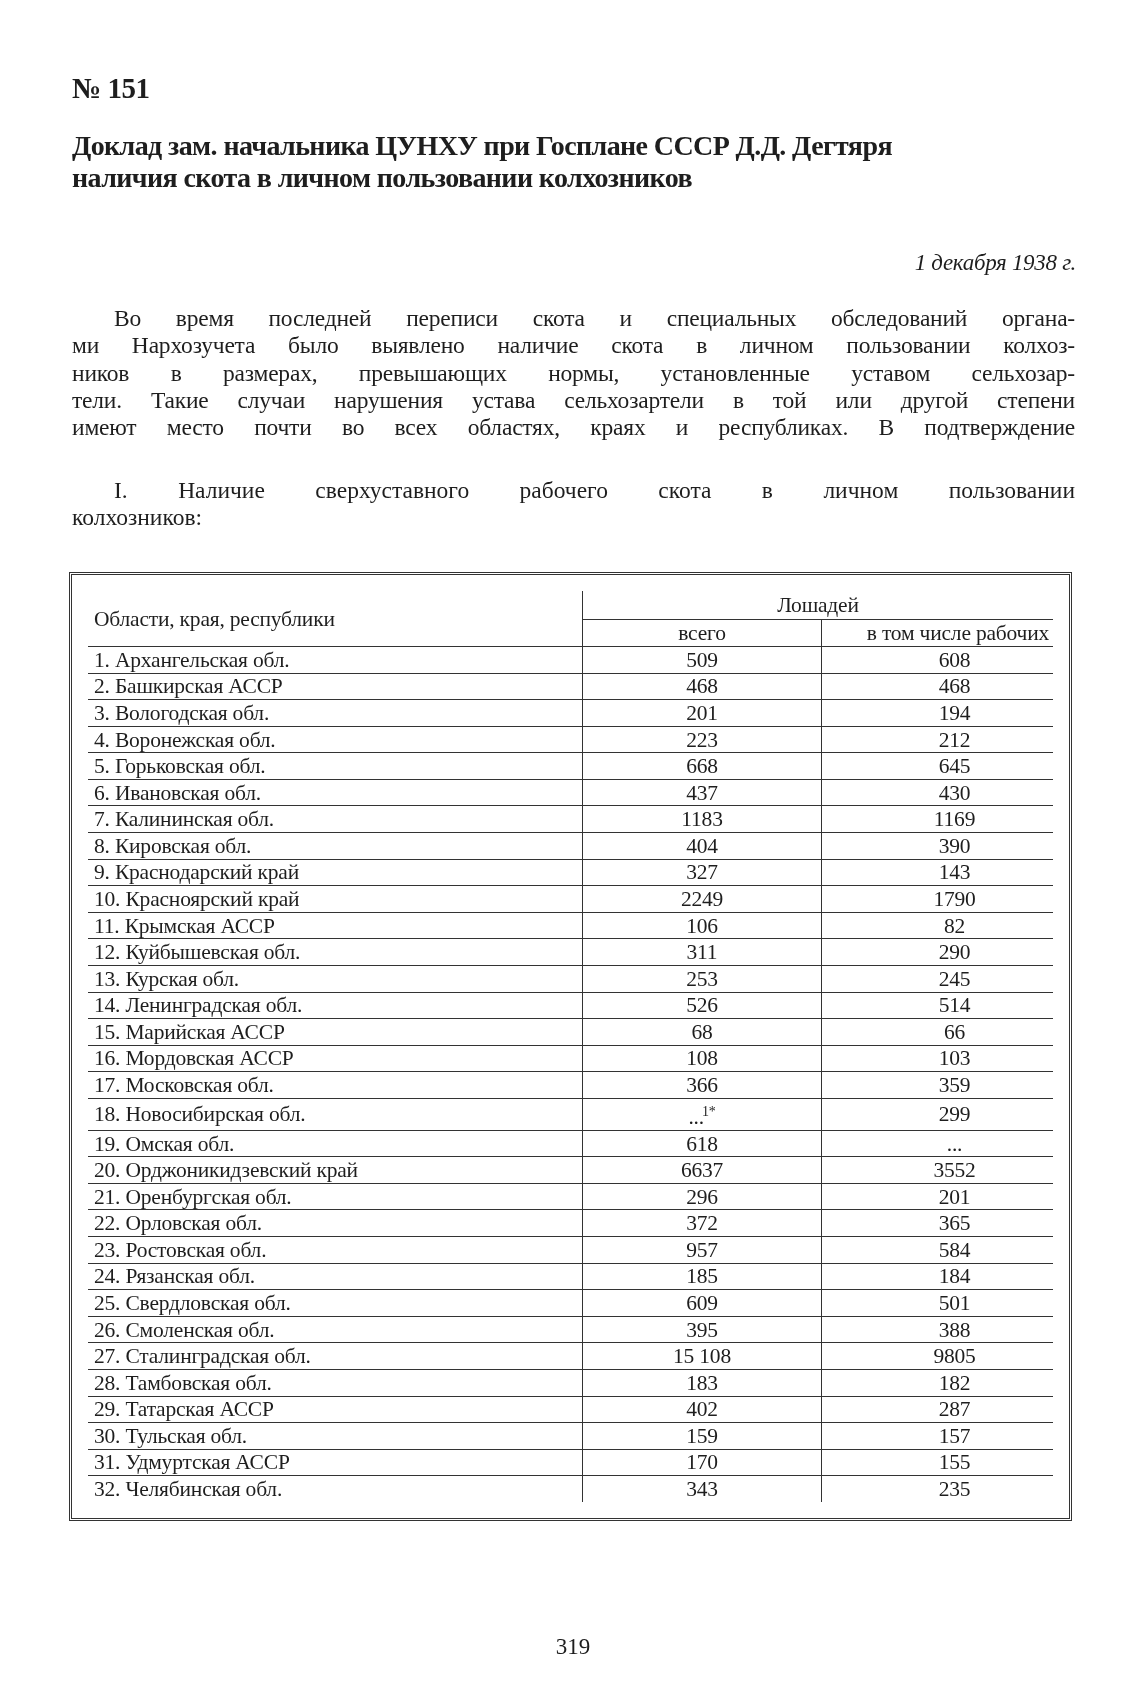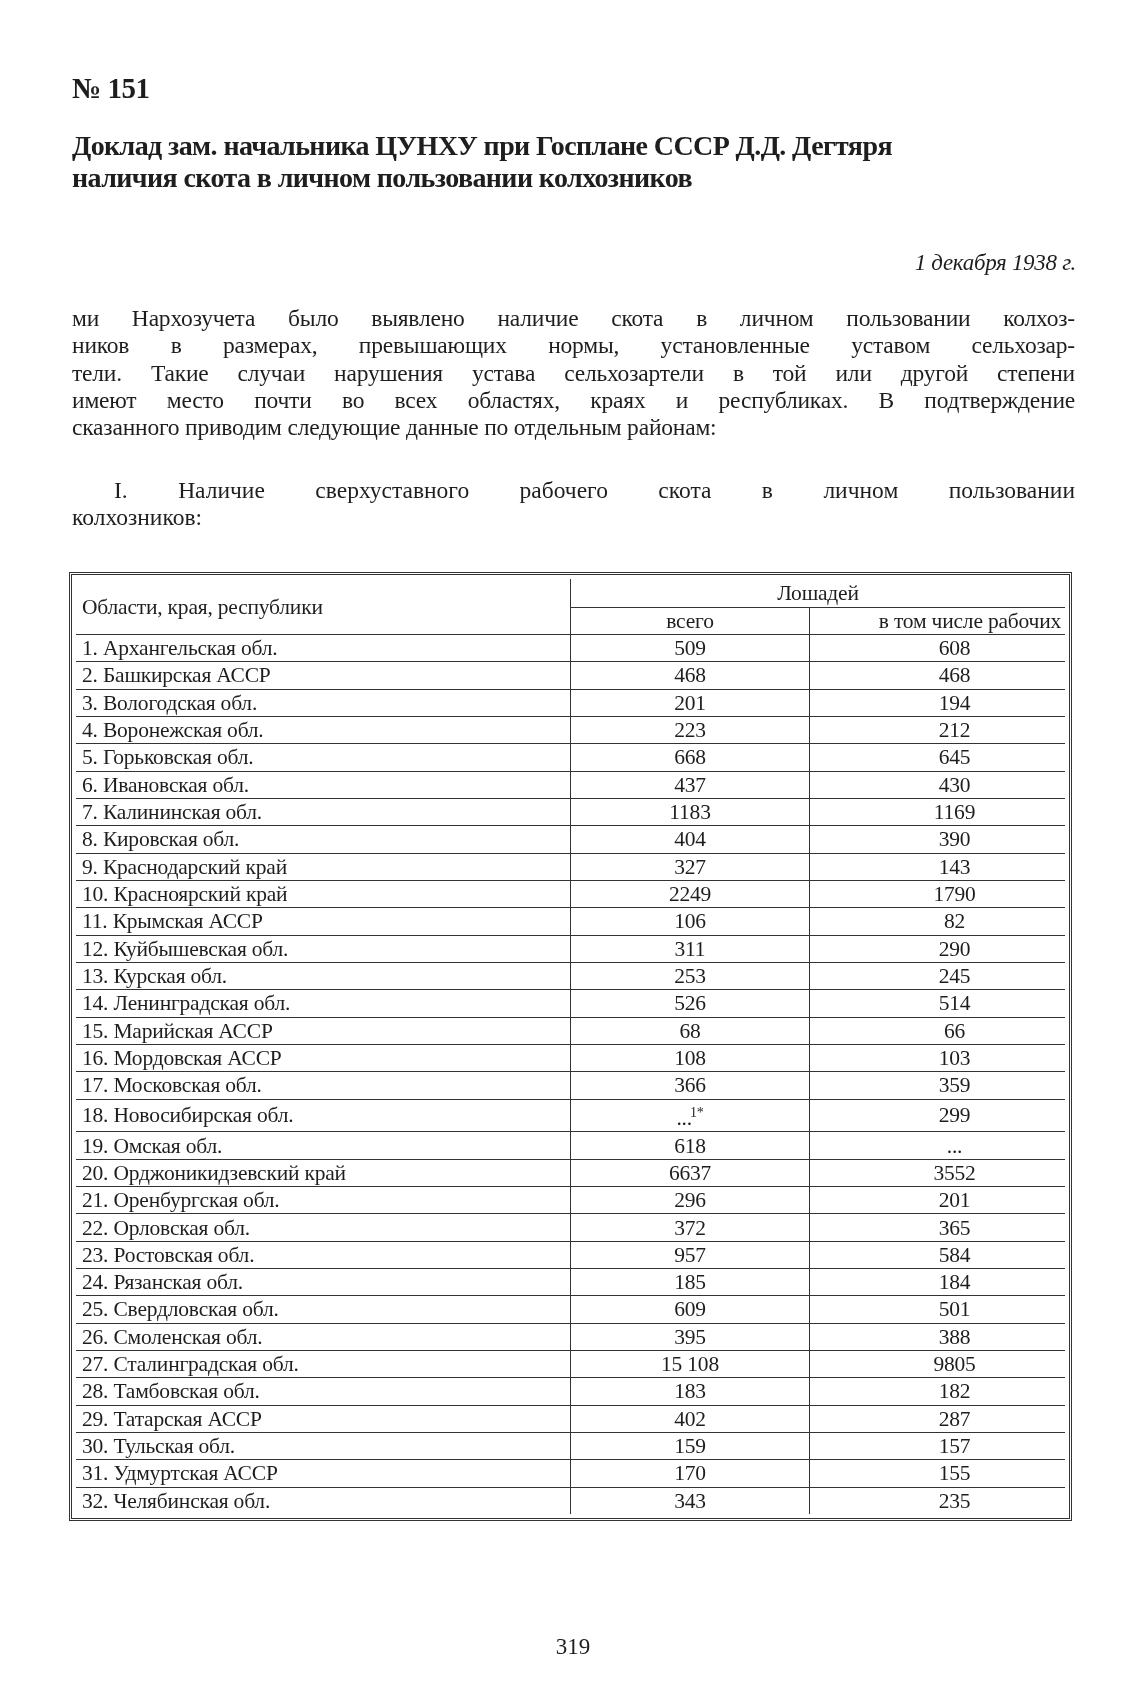--- a/index.html
+++ b/index.html
@@ -75,21 +75,21 @@
     .section-heading .line.indent { padding-left: 42px; }
     .section-heading .line.last { text-align-last: left; }
 
     .table-frame {
       position: absolute;
       left: 69px;
       top: 572px;
       width: 1003px;
       height: 949px;
       border: 3px double #333;
-      padding: 4px;
+      padding: 16px;
       box-sizing: border-box;
     }
     table.data-table {
       width: 100%;
       height: 100%;
       border-collapse: collapse;
       font-size: 21.5px;
       letter-spacing: -0.2px;
     }
     table.data-table td, table.data-table th {
@@ -131,25 +131,25 @@
 <div class="doc-number">№ 151</div>
 
 <div class="doc-title">
   <div>Доклад зам. начальника ЦУНХУ при Госплане СССР Д.Д. Дегтяря</div>
   <div>наличия скота в  личном пользовании колхозников</div>
 </div>
 
 <div class="doc-date">1 декабря 1938 г.</div>
 
 <div class="body-text">
+  <div class="line indent">Во время последней переписи скота и  специальных обследований органа-</div>
   <div class="line">ми Нархозучета было выявлено наличие скота в  личном пользовании колхоз-</div>
   <div class="line">ников в размерах, превышающих нормы, установленные уставом сельхозар-</div>
   <div class="line">тели. Такие случаи нарушения устава сельхозартели в  той или другой степени</div>
   <div class="line">имеют место почти во всех областях, краях и  республиках. В подтверждение</div>
-  <div class="line last">сказанного приводим следующие данные по отдельным районам:</div>
 </div>
 
 <div class="section-heading">
   <div class="line indent">I.  Наличие  сверхуставного  рабочего  скота  в  личном  пользовании</div>
   <div class="line last">колхозников:</div>
 </div>
 
 <div class="table-frame">
   <table class="data-table">
     <thead>

